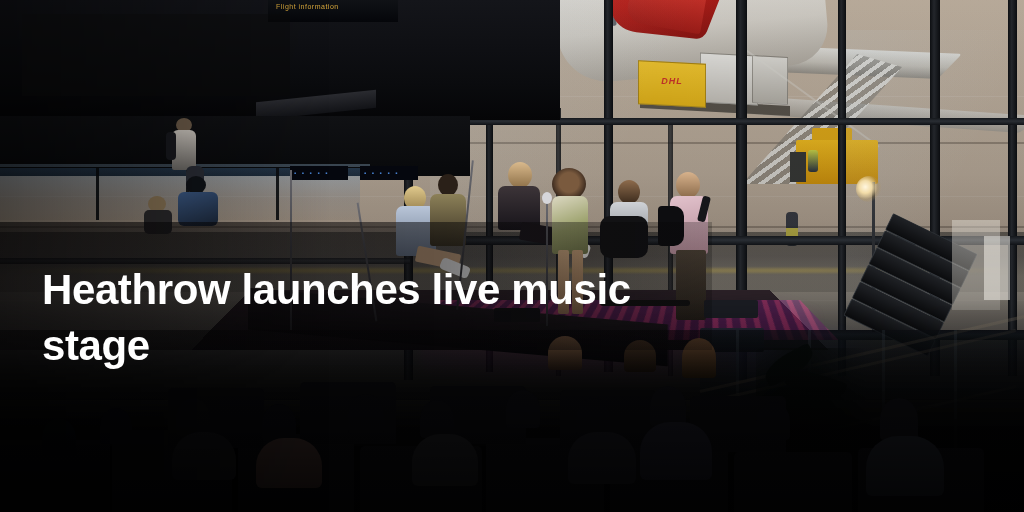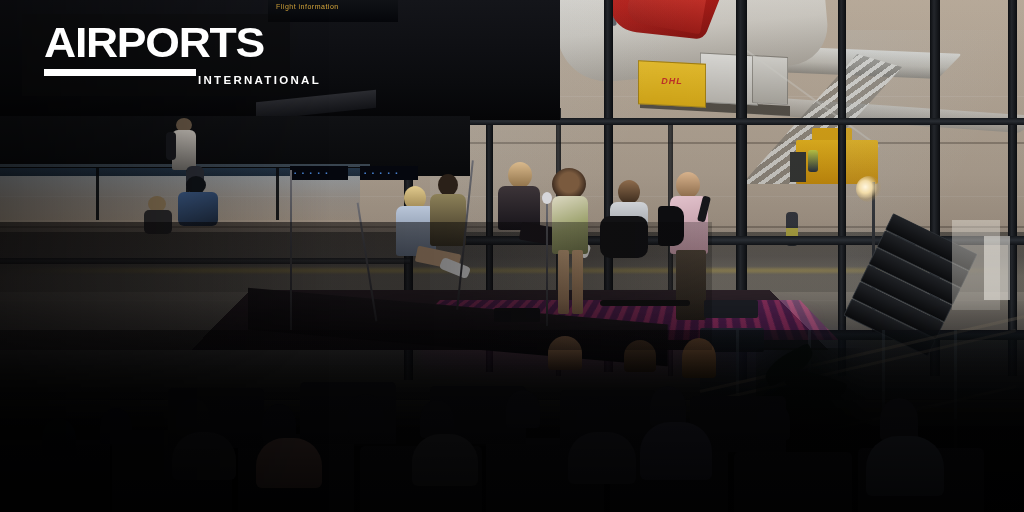--- a/index.html
+++ b/index.html
@@ -488,21 +488,17 @@
   <div class="lay aud" style="left:866px;top:436px;width:78px;height:60px;background:#1b1d24;border-radius:32px 32px 6px 6px;"></div>
 
   <div class="lay aud" style="left:548px;top:336px;width:34px;height:34px;background:linear-gradient(180deg,#6a4e38,#1e150f);"></div>
   <div class="lay aud" style="left:624px;top:340px;width:32px;height:32px;background:linear-gradient(180deg,#3a2a1e,#120d09);"></div>
   <div class="lay aud" style="left:682px;top:338px;width:34px;height:40px;background:linear-gradient(180deg,#5a3f2a,#1a1209);"></div>
 
   <div class="lay" id="bottomvig"></div>
   <div class="lay" id="leftvig"></div>
 
   <div class="lay" id="logoscrim"></div>
-  <div class="lay" id="logo">
-    <div id="logoword">AIRPORTS</div>
-    <div id="logobar"></div>
-    <div id="logosub">INTERNATIONAL</div>
-  </div>
 
   <div class="lay" id="headscrim"></div>
+  <h1 class="lay" id="headline">Heathrow launches live music stage</h1>
 
 </div>
 
 </body></html>

